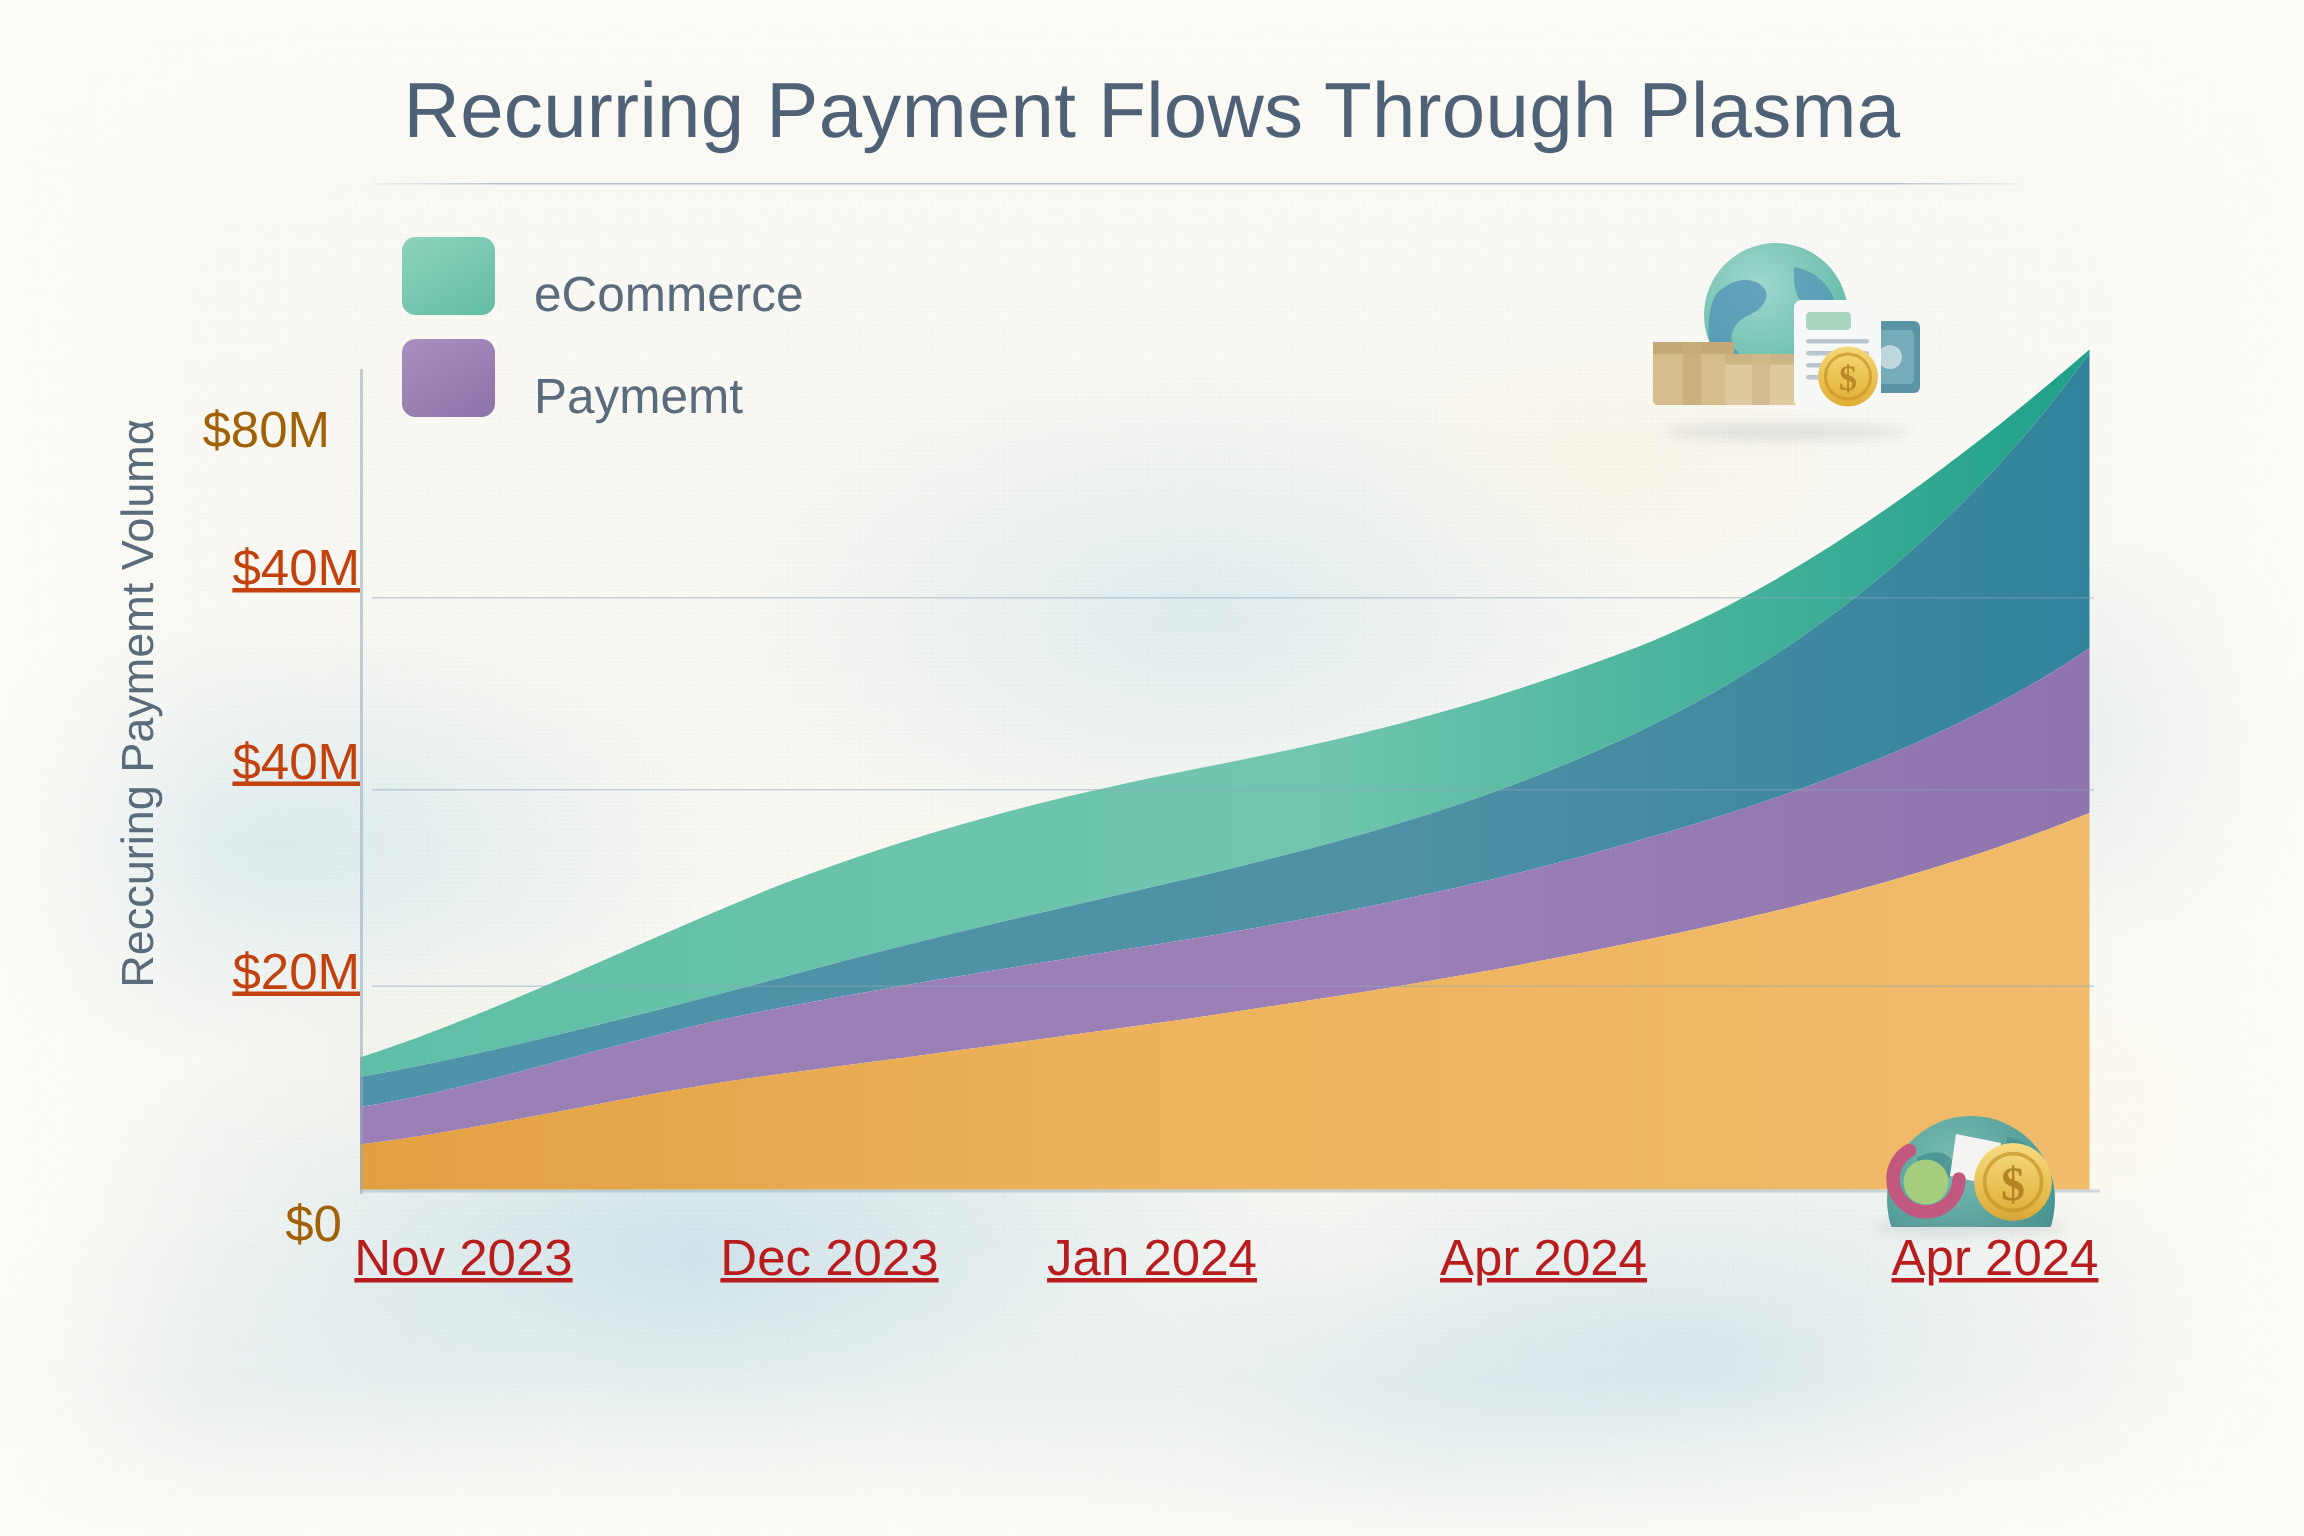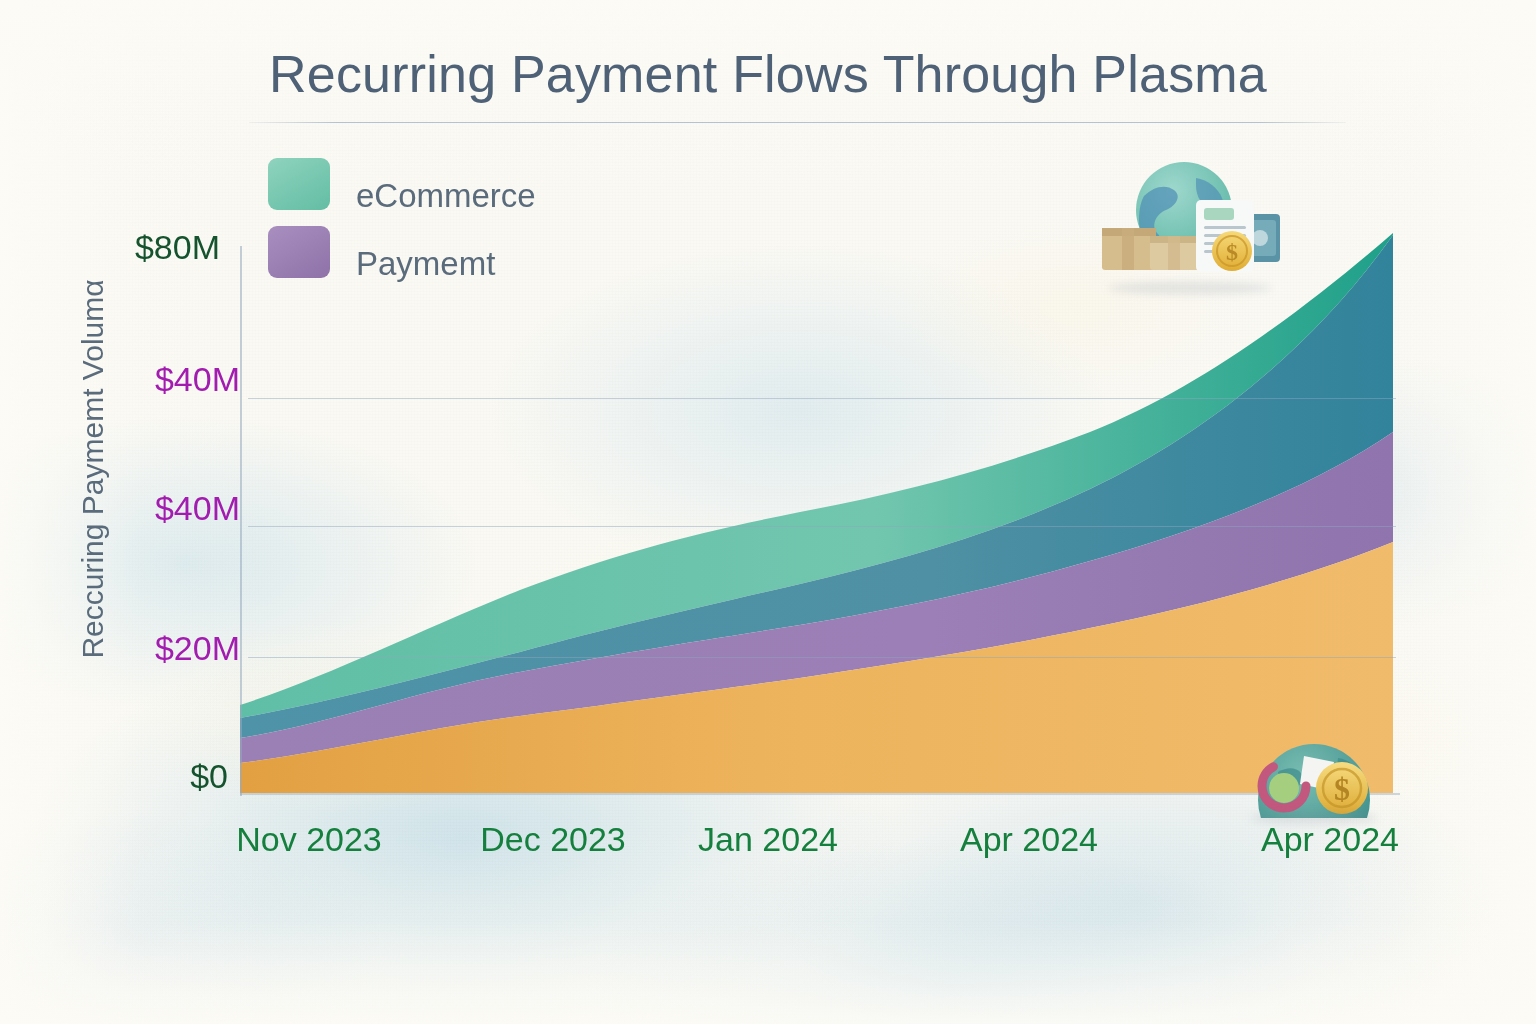--- a/index.html
+++ b/index.html
@@ -69,34 +69,35 @@
   }
   .axis-y{position:absolute;left:240px;top:246px;width:2px;height:550px;background:rgba(150,170,190,.55);}
   .axis-x{position:absolute;left:240px;top:793px;width:1160px;height:2px;background:rgba(150,170,190,.45);}
 
   .gridline{position:absolute;left:248px;height:1px;background:rgba(142,166,190,.48);}
 
   .ytick{
     position:absolute;text-align:right;font-size:34px;
     font-family:"Liberation Sans", sans-serif;white-space:nowrap;
   }
-  .ytick.dim{color:#a21caf;}
-  .ytick.dark{color:#14532d;}
+  .ytick.dim{color:#c2410c;text-decoration:underline;}
+  .ytick.dark{color:#a16207;margin-top:40px;}
 
   .ytitle{
     position:absolute;left:-122px;top:452px;width:430px;
     transform:rotate(-90deg);transform-origin:center center;
     text-align:center;font-size:30px;color:#5a6b7c;
     font-family:"Liberation Sans", sans-serif;white-space:nowrap;
   }
 
   .xtick{
-    position:absolute;top:820px;font-size:34px;color:#15803d;
+    position:absolute;top:820px;font-size:34px;color:#b91c1c;
     font-family:"Liberation Sans", sans-serif;white-space:nowrap;
     transform:translateX(-50%);
+    text-decoration:underline;
   }
 
   svg.areas{position:absolute;left:0;top:0;width:1536px;height:1024px;}
 
   
   .icon-cluster{position:absolute;}
   #icon-commerce{left:1092px;top:152px;width:196px;height:136px;}
   #icon-recurring{left:1238px;top:722px;width:152px;height:96px;}
   .icon-shadow{
     position:absolute;left:8%;bottom:-6px;width:84%;height:12px;border-radius:50%;

